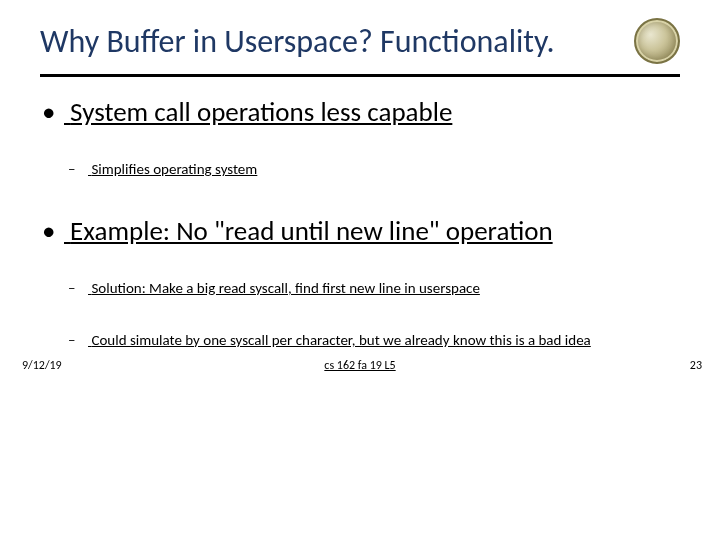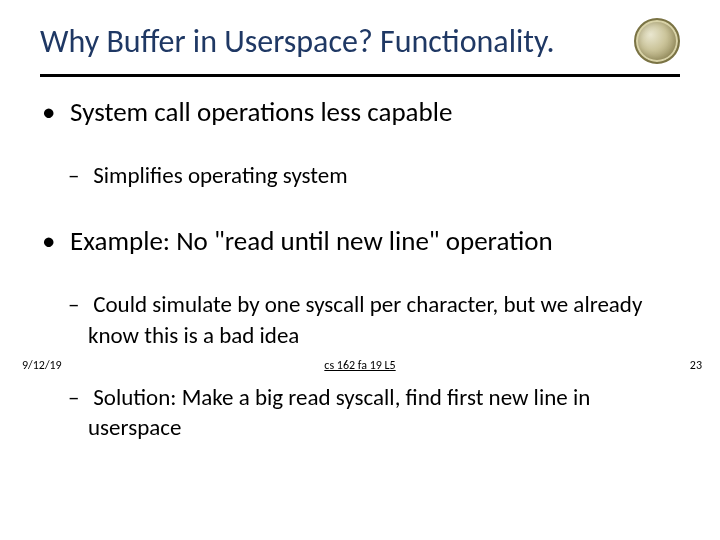--- a/index.html
+++ b/index.html
@@ -2,25 +2,25 @@
 <html><head>
 <meta charset="utf-8">
 <style>
   * { margin: 0; padding: 0; box-sizing: border-box; }
   html, body { width: 720px; height: 540px; font-family: Calibri, "Segoe UI", Arial, sans-serif; background: #fff; color: #000; }
   .slide { position: relative; width: 720px; height: 384px; padding: 18px 40px 0 40px; }
   .title-row { display: flex; align-items: center; justify-content: space-between; border-bottom: 3px solid #000; padding-bottom: 10px; margin-bottom: 18px; }
   .title { font-size: 32px; font-weight: 400; color: #1f3864; }
   .seal { width: 46px; height: 46px; border-radius: 50%; background: radial-gradient(circle at 35% 35%, #e9e6cf 0%, #cbc49a 40%, #8a8150 90%); border: 2px solid #7a7344; box-shadow: inset 0 0 0 2px #d9d3a8, inset 0 0 6px 3px rgba(80,70,30,0.25); }
   .content { padding-left: 4px; }
-  ul.top { list-style: none; }
+  ul.top { list-style: none; text-decoration: underline; }
   ul.top > li { font-size: 27px; margin-bottom: 34px; }
   ul.top > li::before { content: "•"; display: inline-block; width: 22px; margin-left: -2px; }
   ul.sub { list-style: none; margin-top: 8px; padding-left: 44px; }
-  ul.sub > li { font-size: 23px; line-height: 1.32; margin-bottom: 2px; margin-top: 32px; }
+  ul.sub > li { font-size: 15px; line-height: 1.32; margin-bottom: 2px; margin-top: 32px; }
   ul.sub > li::before { content: "–"; display: inline-block; width: 20px; margin-left: -20px; }
   .b1-text, .b2-text, .s1-text, .s2-text, .s3-text { display: inline; }
   .footer { position: absolute; bottom: 12px; left: 0; right: 0; display: flex; justify-content: space-between; align-items: center; padding: 0 18px 0 22px; font-size: 12px; color: #000; }
   .footer-center { position: absolute; left: 50%; transform: translateX(-50%); text-decoration: underline; }
 </style>
 </head>
 <body>
 
 <div class="slide">
 
@@ -36,24 +36,24 @@
         <ul class="sub">
           <li>
             <span class="s1-text">Simplifies operating system</span>
           </li>
         </ul>
       </li>
       <li>
         <span class="b2-text">Example: No "read until new line" operation</span>
         <ul class="sub">
           <li>
-            <span class="s3-text">Could simulate by one syscall per character, but we already know this is a bad idea</span>
+            <span class="s2-text">Solution: Make a big read syscall, find first new line in userspace</span>
           </li>
           <li>
-            <span class="s2-text">Solution: Make a big read syscall, find first new line in userspace</span>
+            <span class="s3-text">Could simulate by one syscall per character, but we already know this is a bad idea</span>
           </li>
         </ul>
       </li>
     </ul>
   </div>
 
   <div class="footer">
     <span>9/12/19</span>
     <span class="footer-center">cs 162 fa 19 L5</span>
     <span>23</span>

